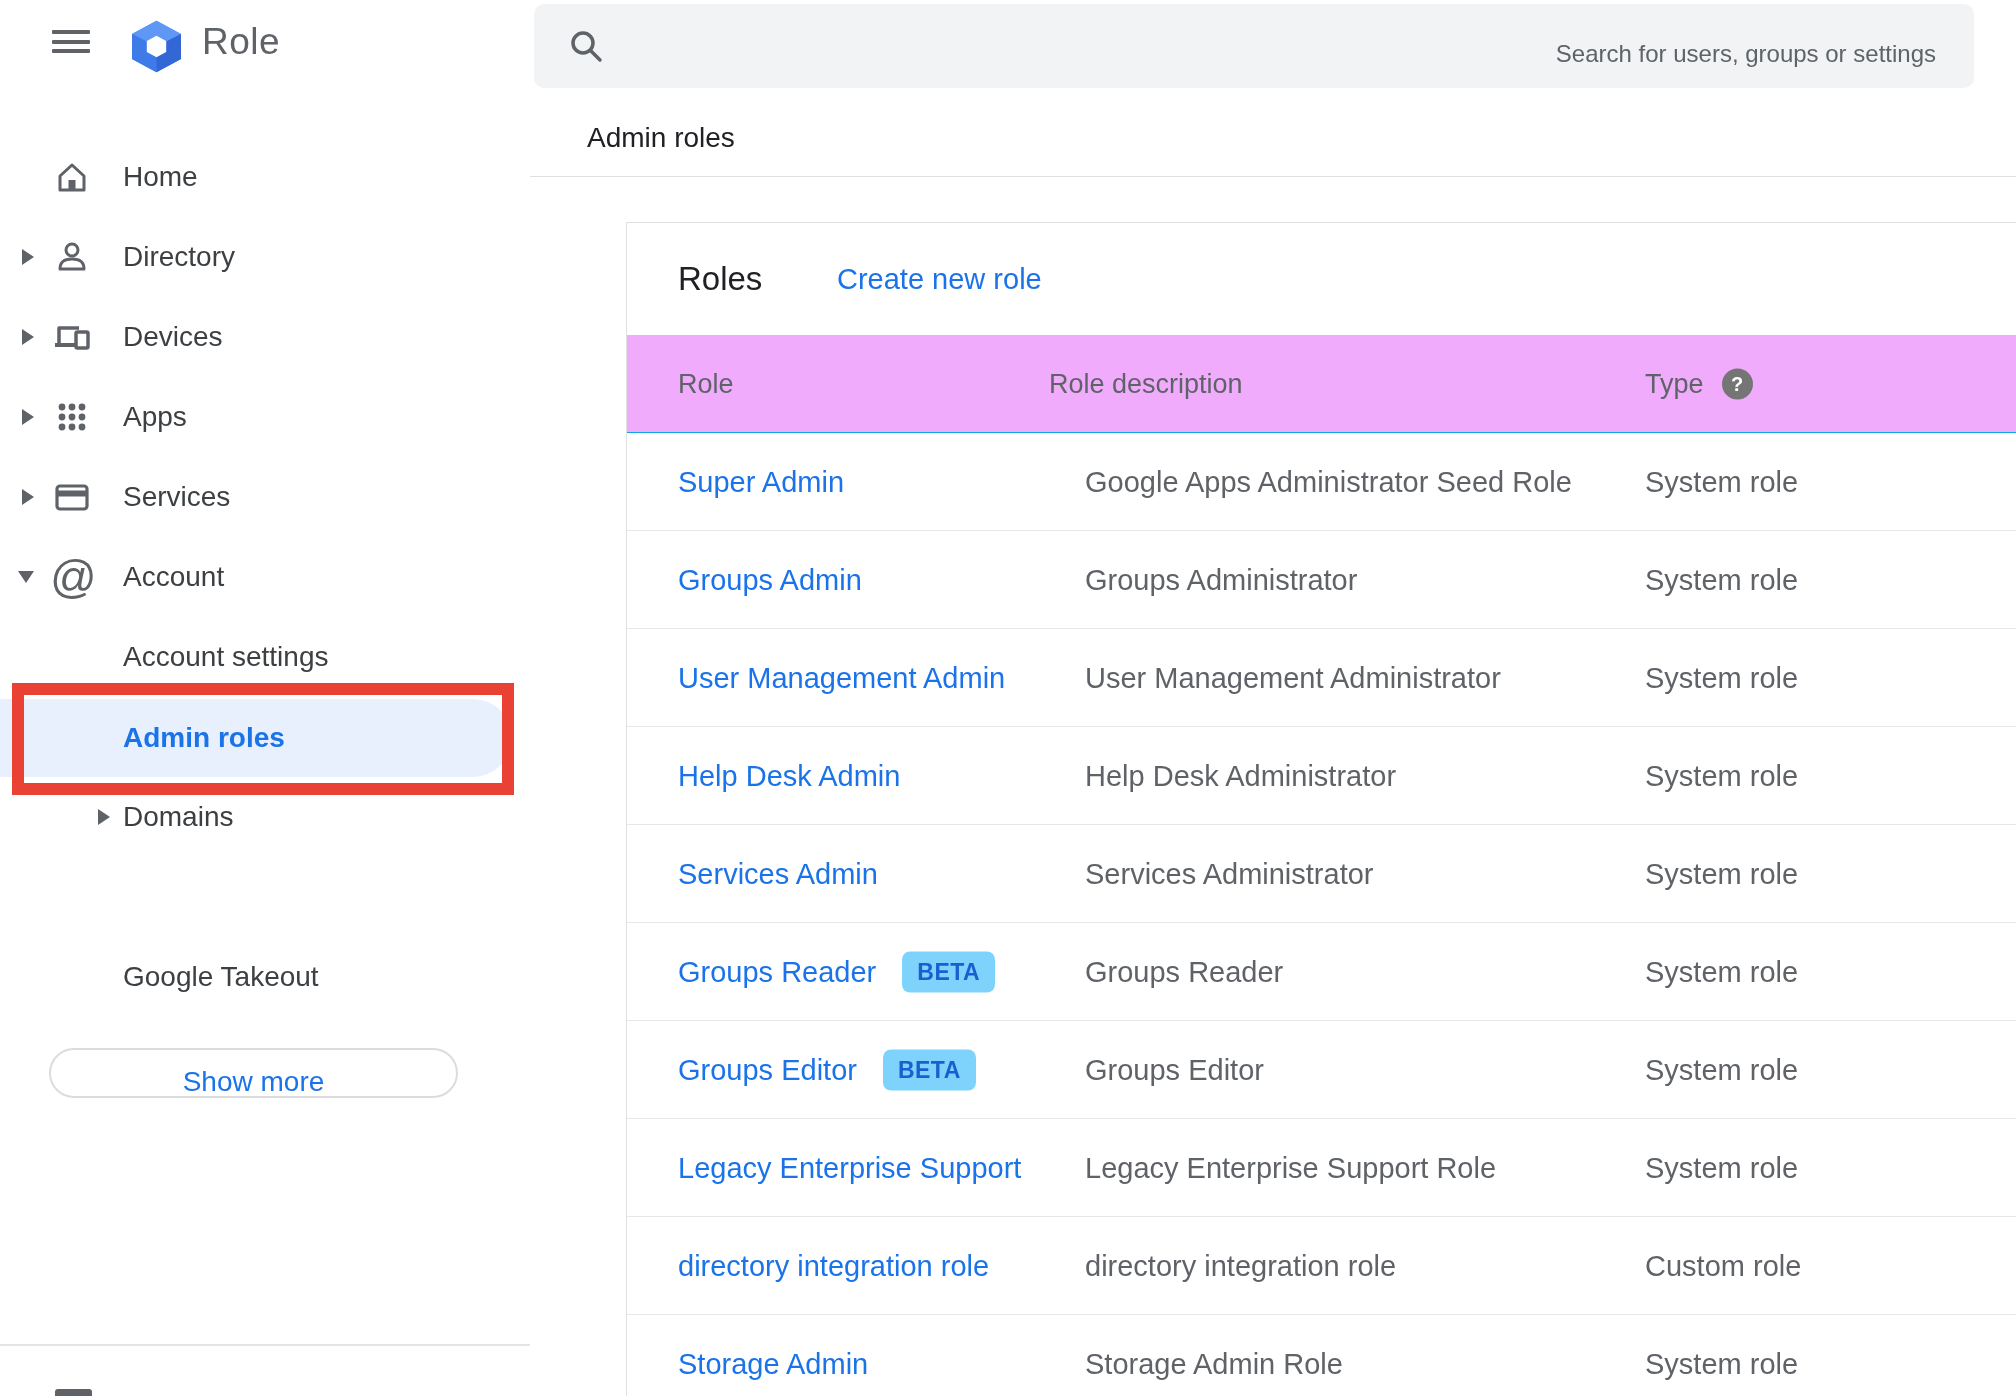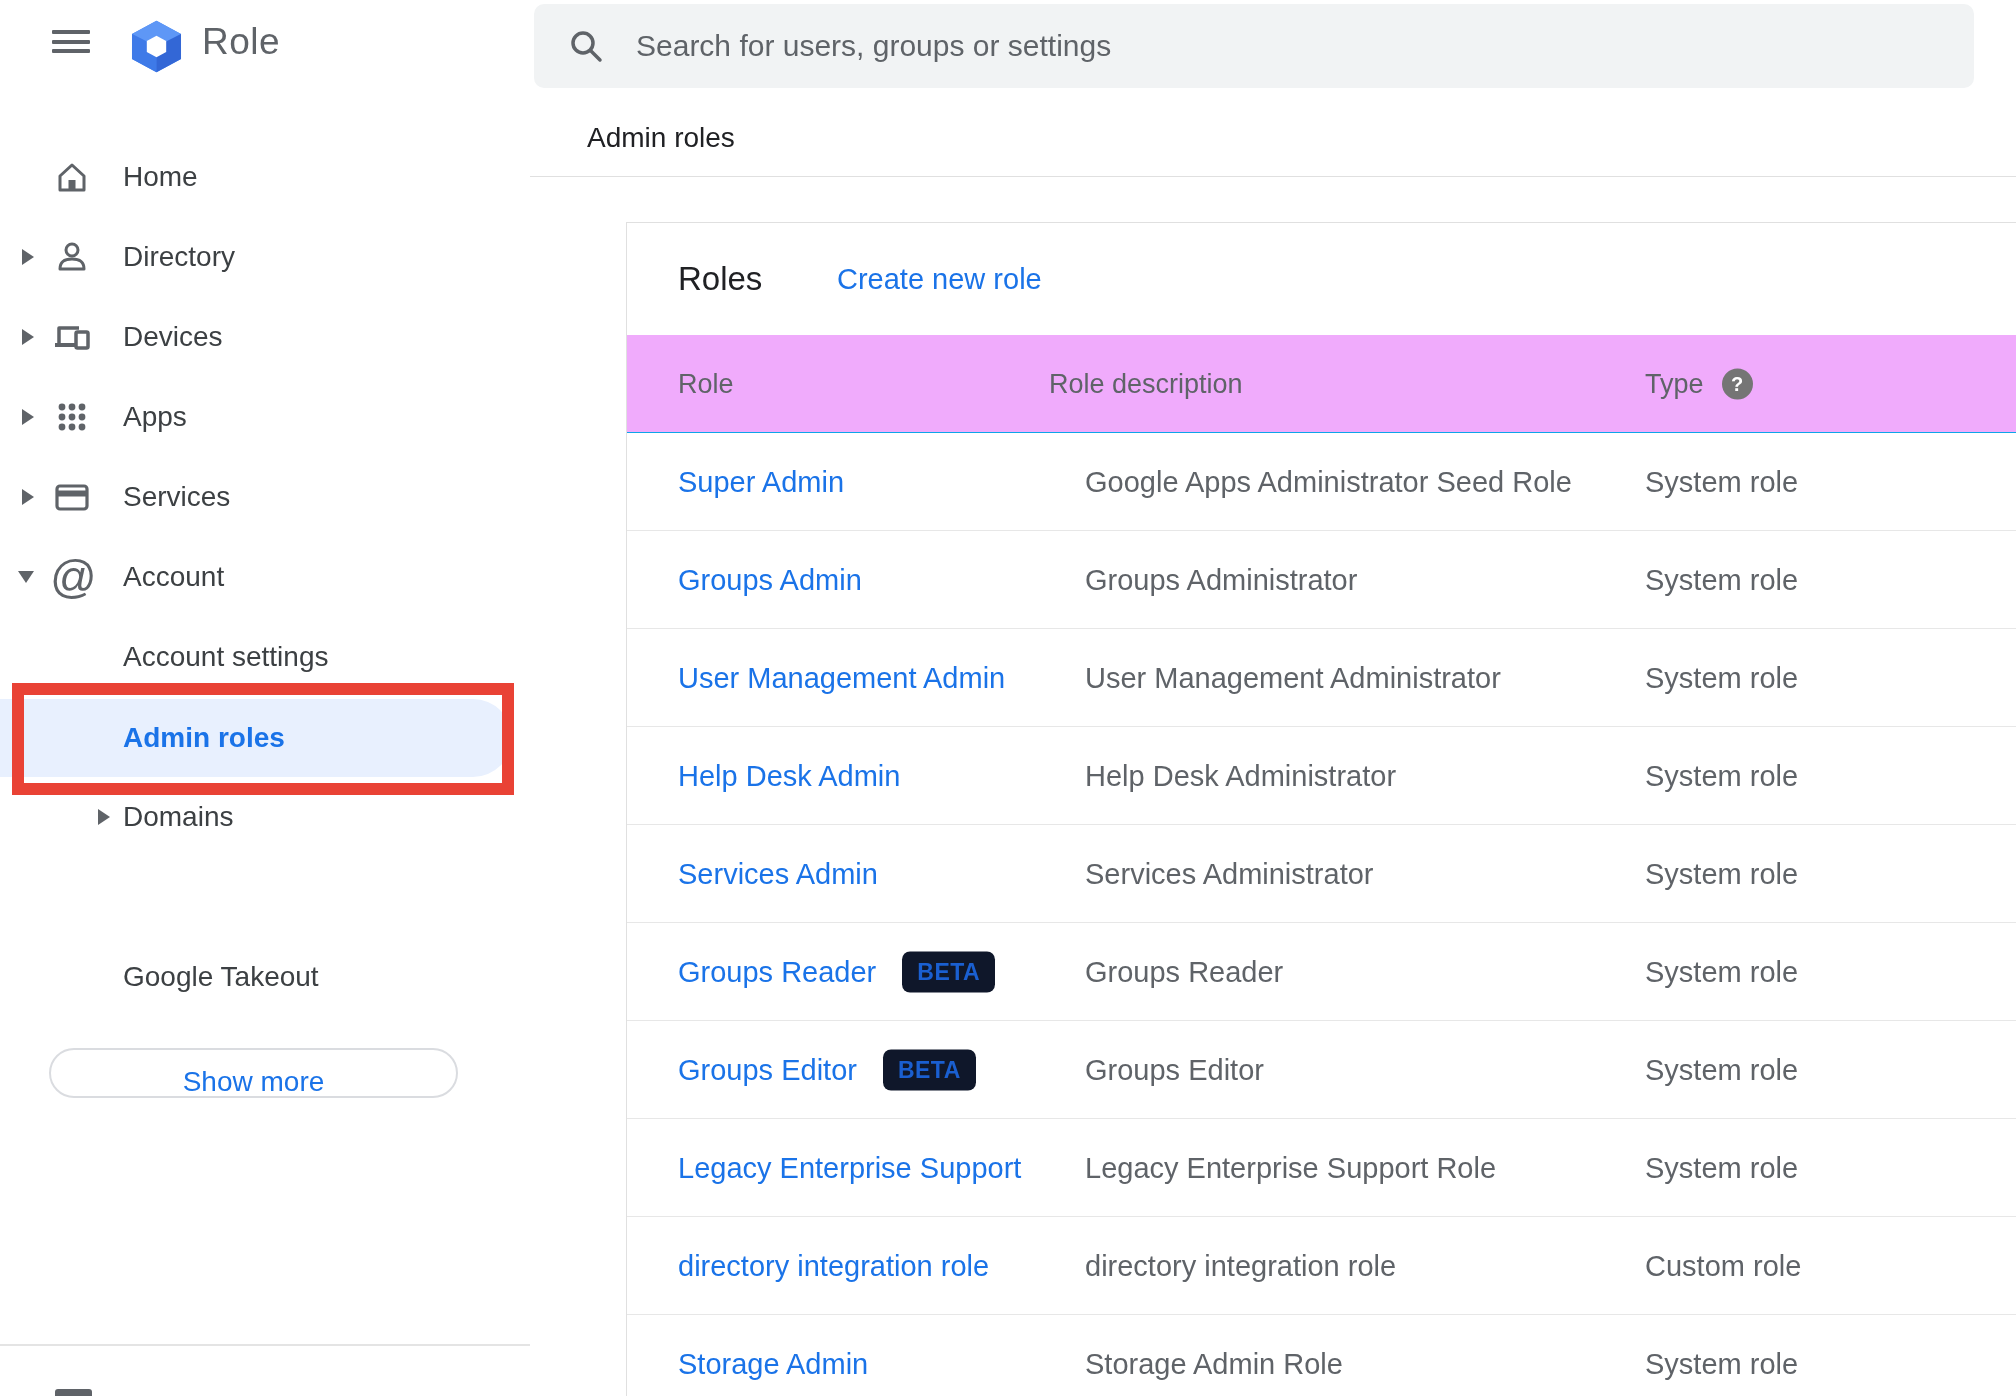--- a/index.html
+++ b/index.html
@@ -8,21 +8,21 @@
   #screen { position:relative; width:2016px; height:1396px; background:#fff; overflow:hidden; }
 
   
   .hamburger { position:absolute; left:52px; top:30px; width:38px; height:24px; cursor:pointer; }
   .hamburger span { display:block; width:38px; height:4px; background:#5f6368; border-radius:1px; margin-bottom:5.5px; }
   .logo-hex { position:absolute; left:128px; top:20px; width:57px; height:53px; }
   .app-title { position:absolute; left:202px; top:21px; font-size:37px; color:#5f6368; letter-spacing:0.5px; }
 
   .searchbar { position:absolute; left:534px; top:4px; width:1440px; height:84px; background:#f1f3f4; border-radius:10px; }
   .search-icon { position:absolute; left:34px; top:24px; }
-  .searchbar input { position:absolute; left:102px; top:0; width:1300px; height:84px; border:none; outline:none; background:transparent; font-family:inherit; font-size:30px; color:#3c4043; }
+  .searchbar input { position:absolute; left:102px; top:8px; width:1300px; height:84px; border:none; outline:none; background:transparent; font-family:inherit; font-size:24px; color:#3c4043;text-align:right; }
   .searchbar input::placeholder { color:#5f6368; opacity:1; }
 
   .breadcrumb { position:absolute; left:587px; top:122px; font-size:28px; color:#202124; }
   .top-divider { position:absolute; left:530px; right:0; top:176px; height:1px; background:#e0e0e0; }
 
   
   .nav-item { position:absolute; left:0; width:530px; height:80px; cursor:pointer; }
   .nav-item .label { position:absolute; left:123px; top:50%; transform:translateY(-50%); font-size:28px; color:#3c4043; }
   .nav-icon { position:absolute; left:52px; top:50%; transform:translateY(-50%); width:40px; height:40px; }
   .tri-right { position:absolute; left:22px; top:50%; transform:translateY(-50%); width:0; height:0;
@@ -50,21 +50,21 @@
   .thead { position:relative; height:98px; background:#f0abfc; border-bottom:1px solid #0ea5e9; }
   .col { position:absolute; top:50%; transform:translateY(-50%); font-size:27px; color:#5f6368; white-space:nowrap; }
   .col-role { left:51px; } .col-desc { left:422px; } .col-type { left:1018px; display:flex; align-items:center; }
   .help-circle { display:inline-flex; width:31px; height:31px; margin-left:18px; background:#757575; border-radius:50%; color:#fff; font-size:20px; font-weight:700; align-items:center; justify-content:center; cursor:pointer; }
 
   .trow { position:relative; height:98px; border-bottom:1px solid #e7e7e7; }
   .cell { position:absolute; top:50%; transform:translateY(-50%); font-size:29px; white-space:nowrap; }
   .cell.role { left:51px; color:#1a73e8; cursor:pointer; display:flex; align-items:center; }
   .cell.desc { left:422px; color:#5f6368;margin-left:36px; }
   .cell.type { left:1018px; color:#5f6368; }
-  .beta-badge { display:inline-block; margin-left:26px; padding:7px 15px; background:#0f172a; border-radius:8px; font-size:23px; font-weight:700; letter-spacing:0.5px; color:#1a5fd0; }
+  .beta-badge { display:inline-block; margin-left:26px; padding:7px 15px; background:#7dd3fc; border-radius:8px; font-size:23px; font-weight:700; letter-spacing:0.5px; color:#1a5fd0; }
 </style>
 </head>
 <body>
 
 <div id="screen">
 
   <div class="hamburger">
     <span></span>
       <span></span>
       <span></span>

